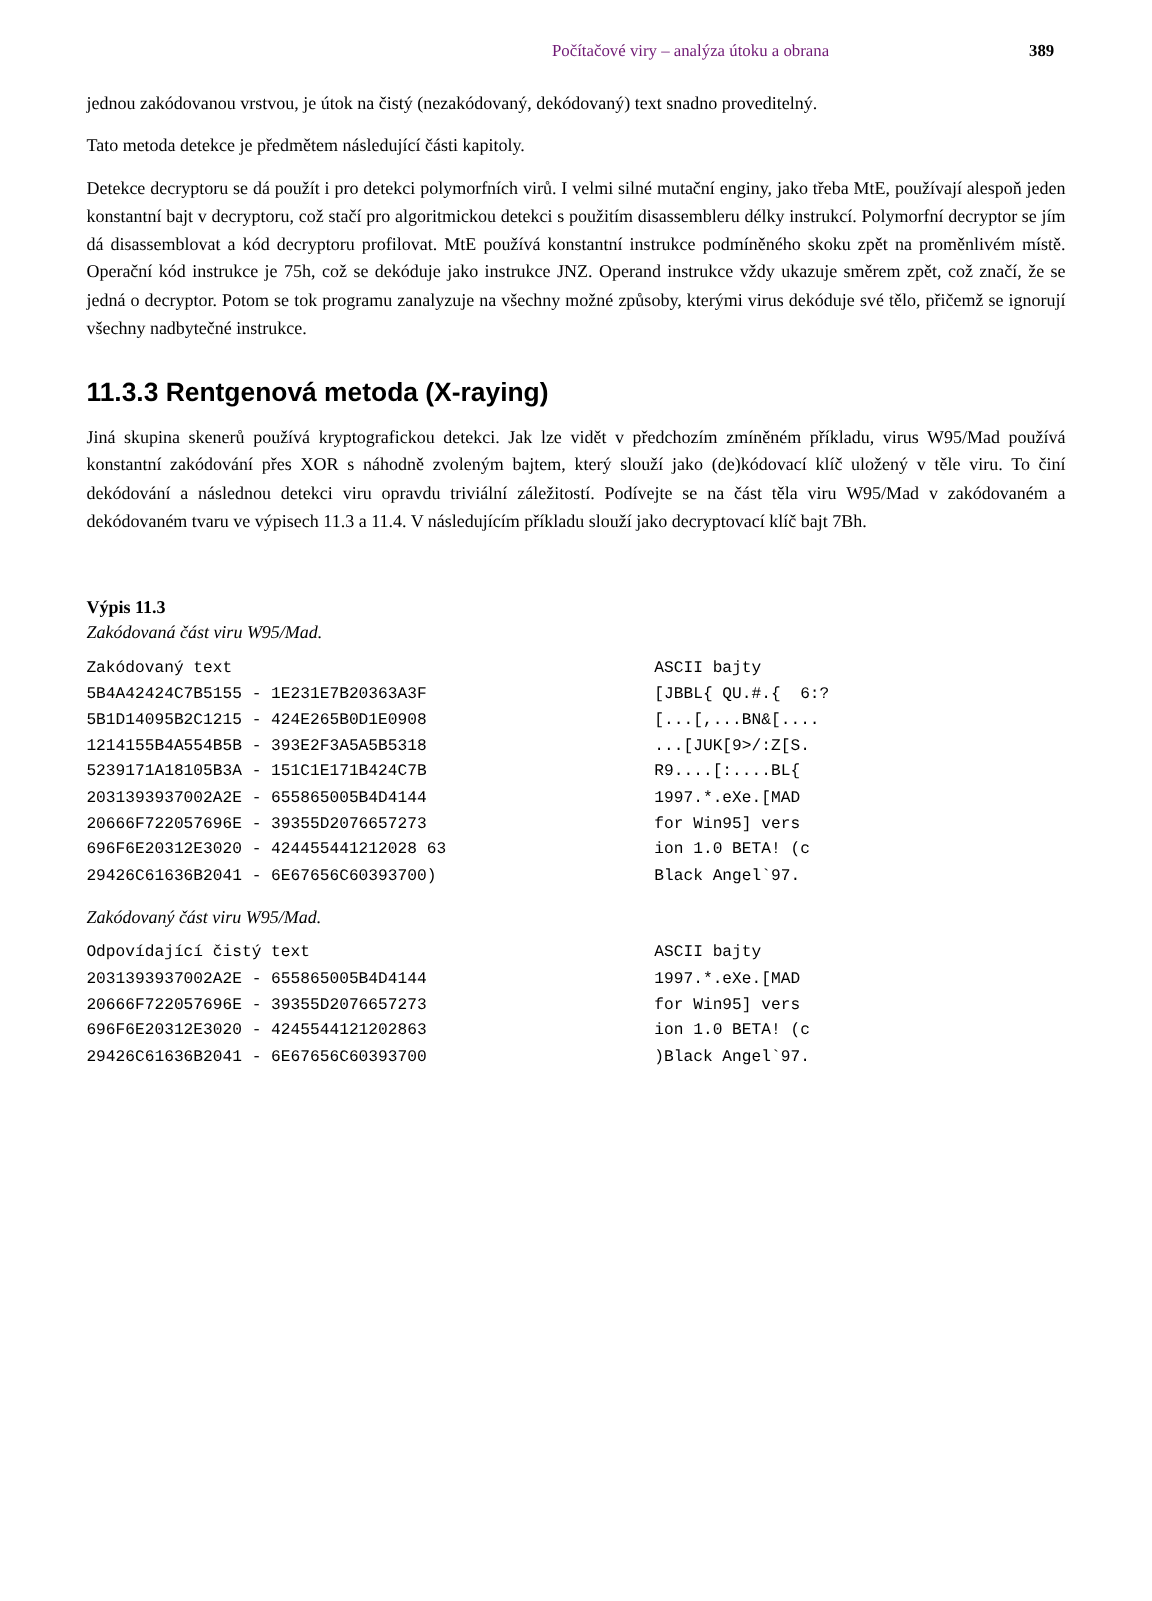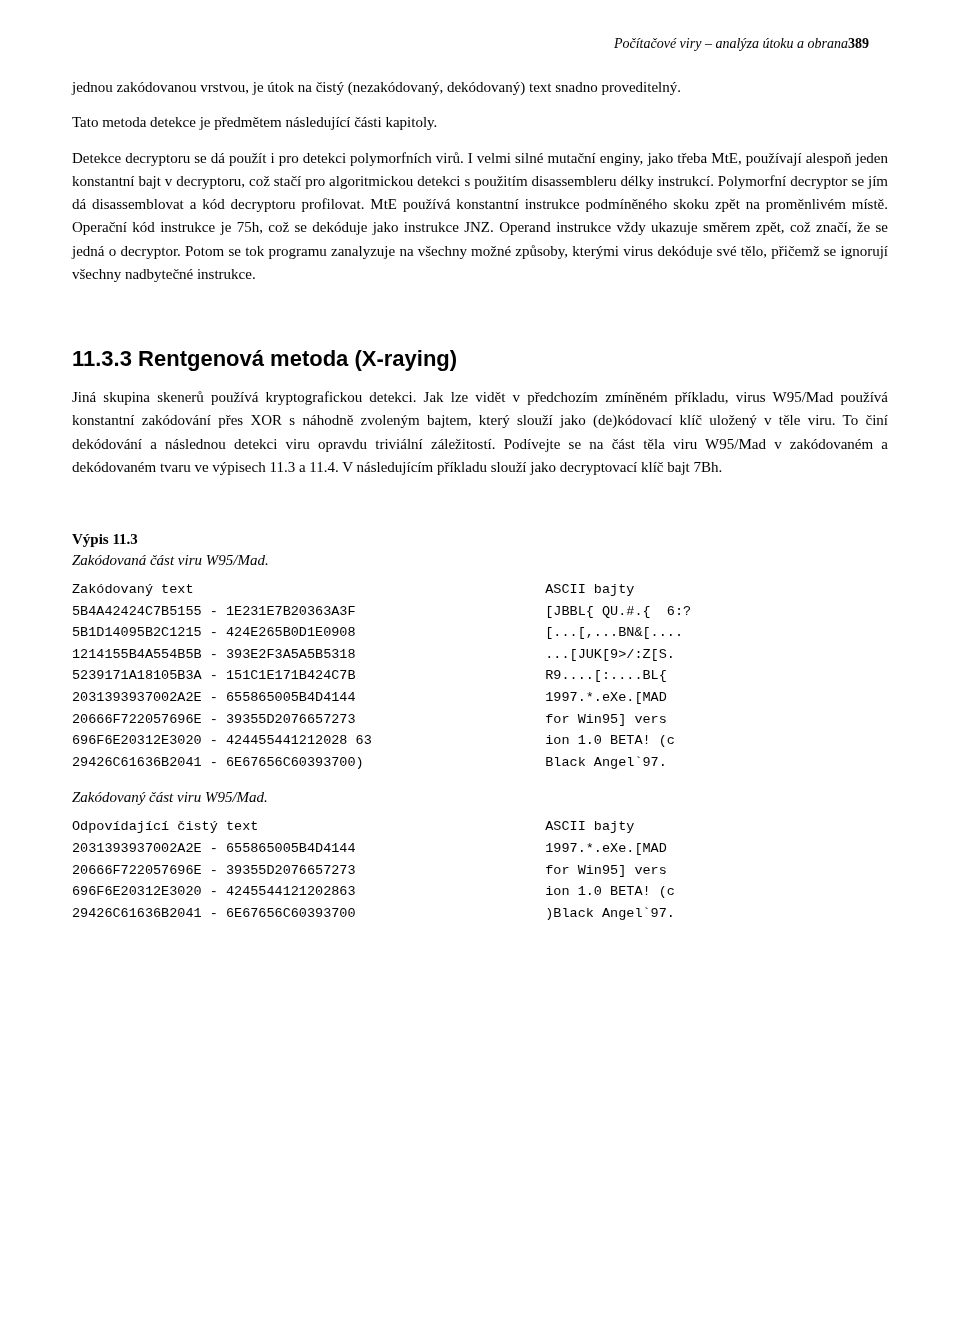--- a/index.html
+++ b/index.html
@@ -25,45 +25,43 @@
     }
     .header {
       display: flex;
       justify-content: space-between;
       align-items: flex-start;
       margin-bottom: 24px;
       border-bottom: none;
     }
     .header-title {
       font-size: 14px;
-      font-style: italic;
-      color: #000000;
+      color: #701a75;
       font-family: 'Times New Roman', Times, serif;
       flex: 1;
-      text-align: right;
+      text-align: left;
     }
     .header-page {
       font-size: 14px;
       font-weight: bold;
       color: #000;
       font-family: 'Times New Roman', Times, serif;
       min-width: 40px;
-      text-align: left;
+      text-align: center;
     }
     .body-text {
       font-size: 15px;
       line-height: 1.55;
       text-align: justify;
       margin-bottom: 12px;
       font-family: 'Times New Roman', Times, serif;
     }
     .section-heading {
       font-size: 22px;
       font-weight: bold;
-      margin-top: 32px;
       margin-bottom: 14px;
       font-family: Arial, Helvetica, sans-serif;
     }
     .subsection-label {
       font-size: 15px;
       font-weight: bold;
       margin-top: 24px;
       margin-bottom: 4px;
       font-family: Liberation Serif, serif;
     }

